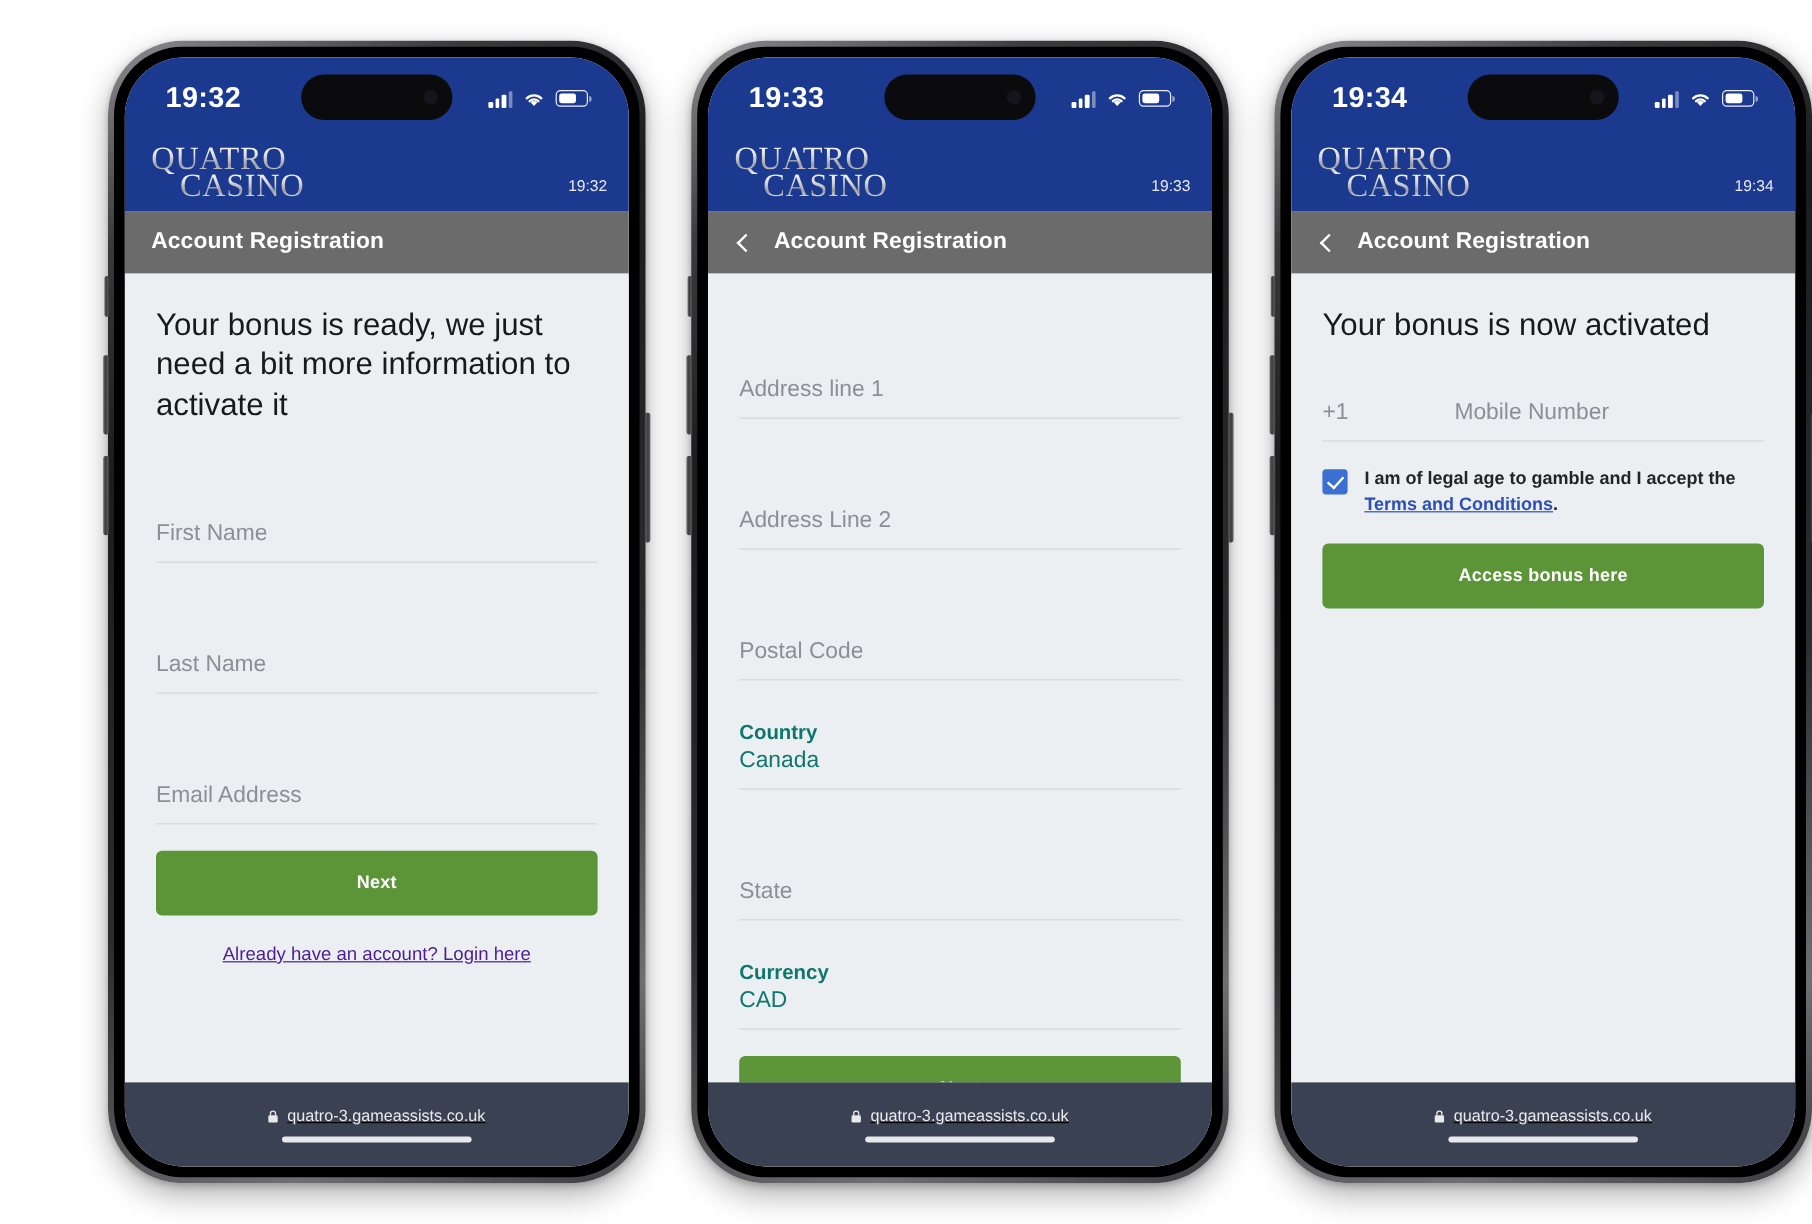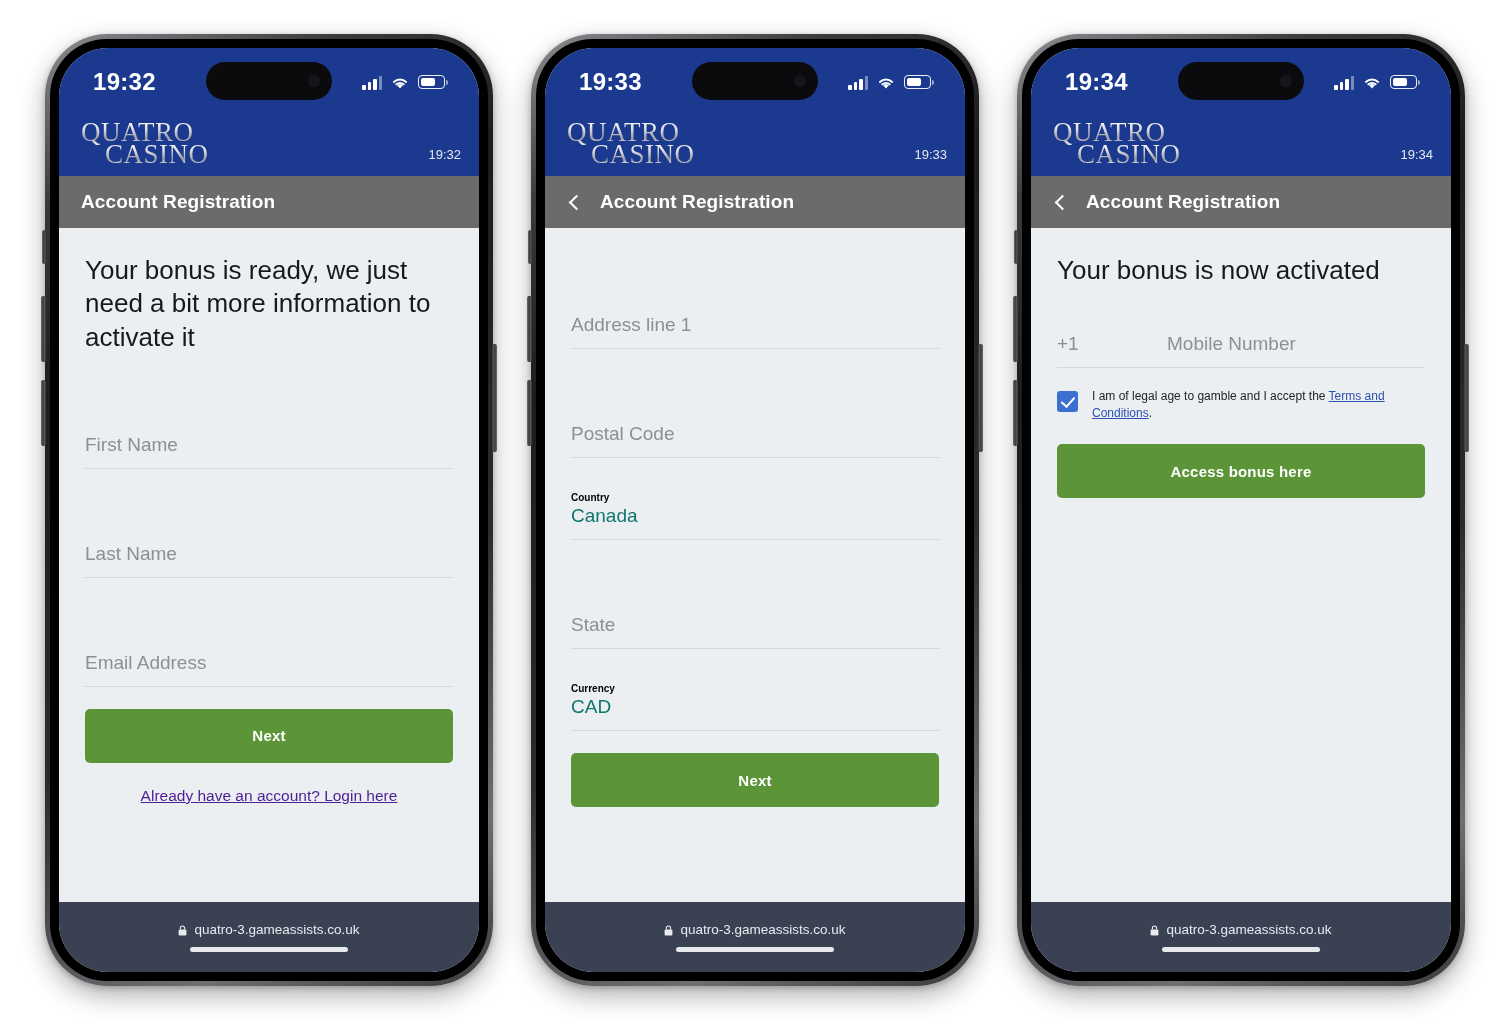--- a/index.html
+++ b/index.html
@@ -6,21 +6,21 @@
   html, body {
     width: 1510px; height: 1020px;
     background: #ffffff;
     font-family: "Liberation Sans", sans-serif;
     overflow: hidden;
   }
   .stage {
     position: relative;
     width: 1510px; height: 1020px;
     display: flex;
-    justify-content: center;
+    justify-content: flex-end;
     align-items: center;
     gap: 38px;
   }
 
   
   .phone {
     position: relative;
     width: 448px;
     height: 952px;
     border-radius: 62px;
@@ -209,22 +209,22 @@
   }
   .field .ph {
     font-size: 19px;
     color: #8b9096;
     padding-bottom: 12px;
     display: block;
     margin-top: 40px;
   }
   .field.filled .lbl {
     display: block;
-    font-size: 10px;
-    color: #000000;
+    font-size: 17px;
+    color: #0f766e;
     font-weight: bold;
     padding-bottom: 2px;
   }
   .field.filled .val {
     display: block;
     font-size: 19px;
     color: #0f766e;
     padding-bottom: 12px;
   }
   .field.tall { padding-top: 46px; }
@@ -280,40 +280,42 @@
   .checkbox::after {
     content: "";
     position: absolute;
     left: 6.5px; top: 3px;
     width: 6px; height: 11px;
     border-right: 2.4px solid #fff;
     border-bottom: 2.4px solid #fff;
     transform: rotate(42deg);
   }
   .consent-text {
-    font-size: 12px;
+    font-size: 15px;
     line-height: 1.42;
     color: #222427;
+    font-weight: bold;
   }
   .consent-text a {
     color: #2b4fb5;
     text-decoration: underline;
     cursor: pointer;
   }
 
   
   .urlbar {
     flex: 0 0 auto;
     height: 70px;
     background: #3a4152;
     display: flex;
     flex-direction: column;
     align-items: center;
     justify-content: center;
     gap: 10px;
+    text-decoration: underline;
   }
   .url-row {
     display: flex;
     align-items: center;
     gap: 7px;
     color: #e8eaee;
     font-size: 13.5px;
   }
   .lock-icon { width: 9px; height: 11px; position: relative; }
   .home-indicator {
@@ -457,20 +459,23 @@
         <div class="titlebar">
           <span class="back-chevron"></span>
           <h1>Account Registration</h1>
         </div>
 
         <div class="content">
           <div class="field tall">
             <span class="ph">Address line 1</span>
           </div>
           <div class="field">
+            <span class="ph">Address Line 2</span>
+          </div>
+          <div class="field">
             <span class="ph">Postal Code</span>
           </div>
           <div class="field filled">
             <span class="lbl">Country</span>
             <span class="val">Canada</span>
           </div>
           <div class="field">
             <span class="ph">State</span>
           </div>
           <div class="field filled">

